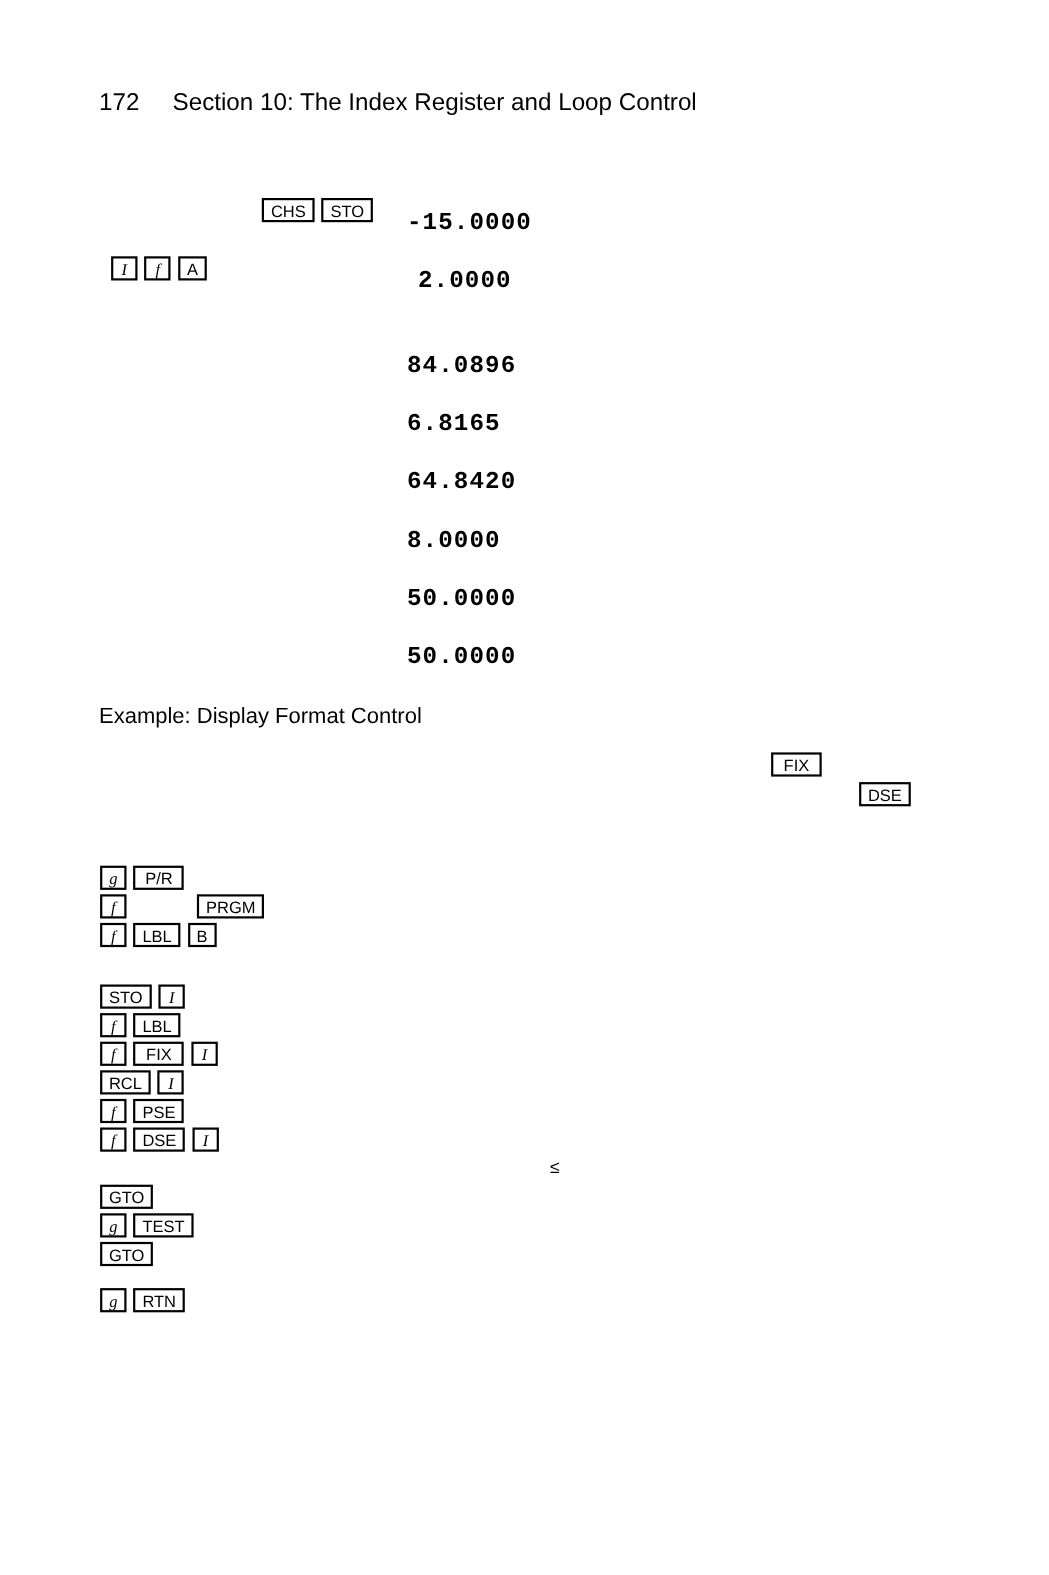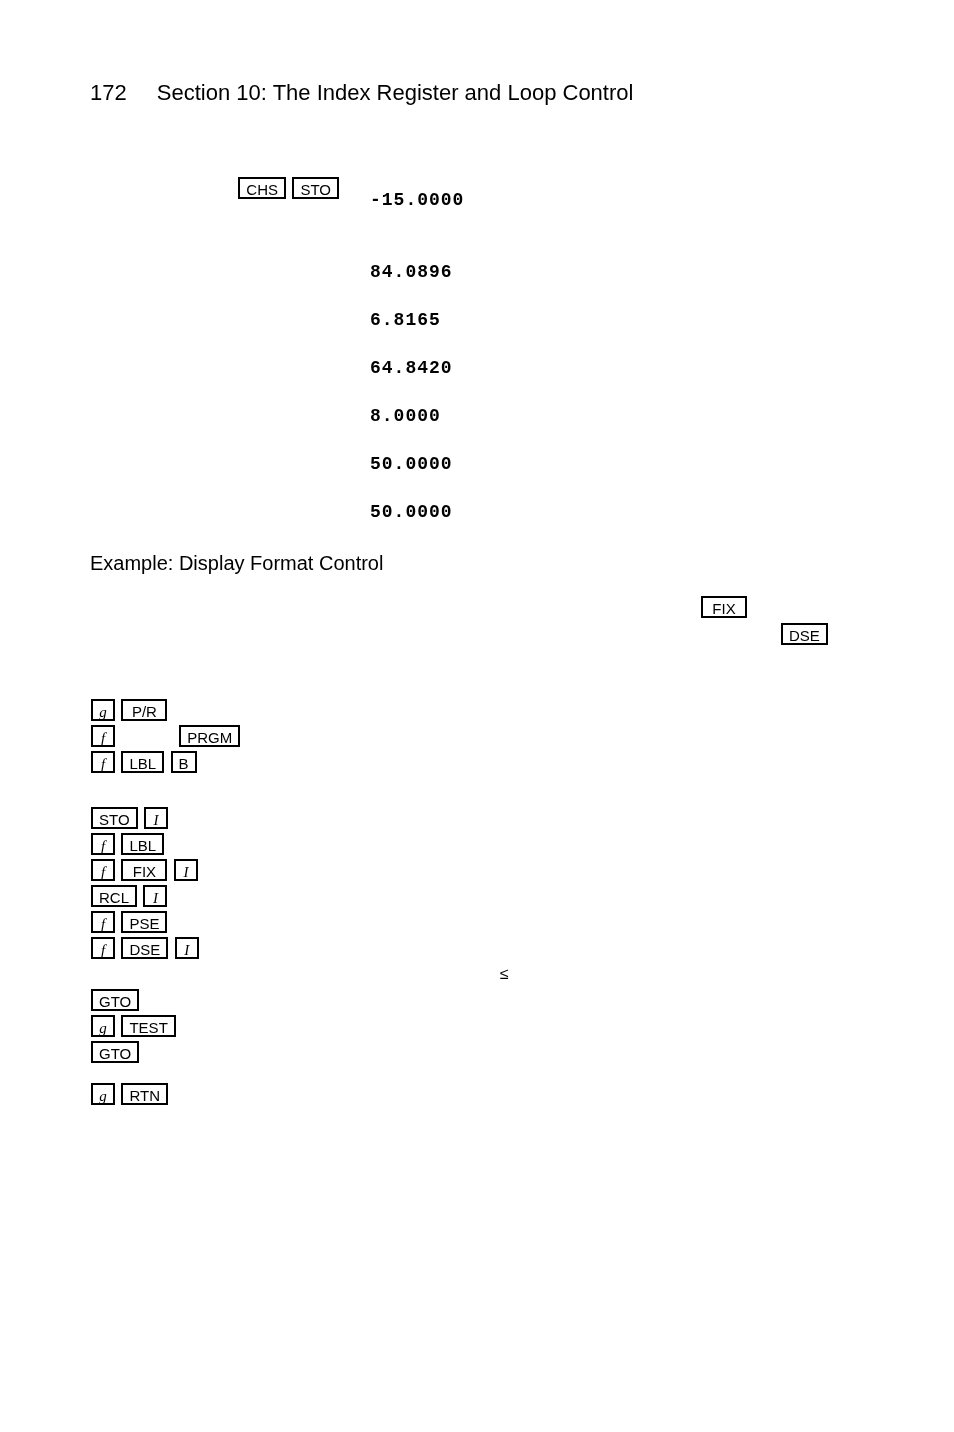--- a/index.html
+++ b/index.html
@@ -43,21 +43,21 @@
   .keycap.sm {
     min-width: 24px;
   }
   .keycap.ser {
     font-family: 'Times New Roman', serif;
     font-style: italic;
   }
   .disp {
     font-family: 'Courier New', monospace;
     font-weight: bold;
-    font-size: 18px;
+    font-size: 22px;
     letter-spacing: 1px;
     margin-top: 24px;
   }
   .row2 {
     display: flex;
     align-items: center;
     margin-bottom: 4px;
   }
   .row2 .left {
     width: 250px;
@@ -118,20 +118,28 @@
 
   <div>
     <div class="row2">
       <div class="left">
         <span style="visibility:hidden">15</span>
         <span class="keycap w">CHS</span>
         <span class="keycap w">STO</span>
       </div>
       <div class="right disp">-15.0000</div>
     </div>
+    <div class="row2">
+      <div class="left" style="text-align:left;padding-left:10px">
+        <span class="keycap sm ser">I</span>
+        <span class="keycap sm ser">f</span>
+        <span class="keycap sm">A</span>
+      </div>
+      <div class="right disp">2.0000</div>
+    </div>
   </div>
 
   <div style="height:24px"></div>
   <div>
     <div class="row2">
         <div class="left"></div>
         <div class="right disp">84.0896</div>
       </div>
     <div class="row2">
         <div class="left"></div>

